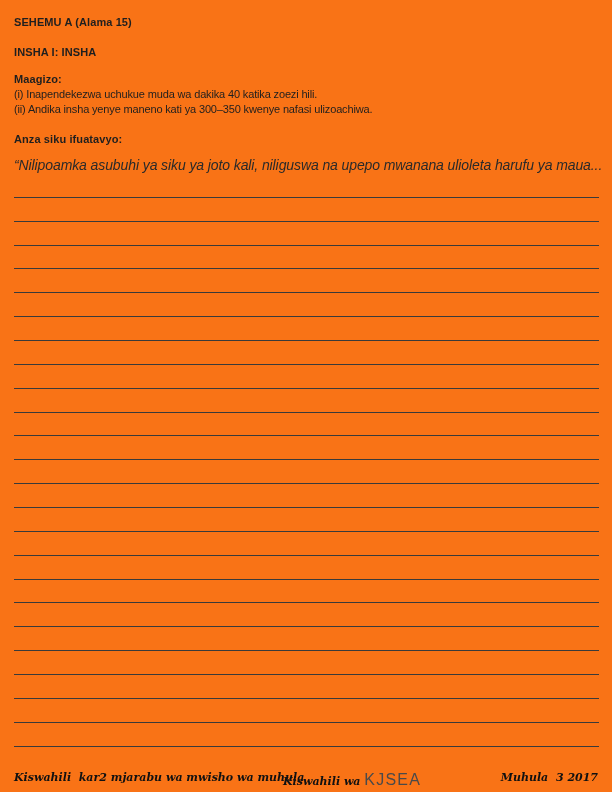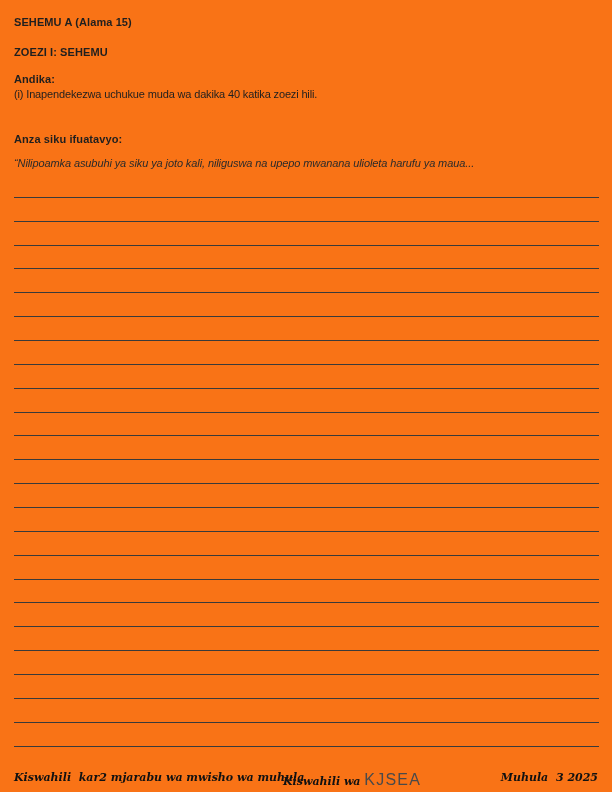--- a/index.html
+++ b/index.html
@@ -22,21 +22,21 @@
     font-size: 11px;
     font-weight: bold;
     letter-spacing: 0.1px;
   }
   .body-text {
     font-size: 11px;
     font-weight: normal;
     letter-spacing: -0.15px;
   }
   .prompt-text {
-    font-size: 11px;
+    font-size: 14px;
     font-style: italic;
     letter-spacing: -0.1px;
     color: #2a2a2a;
   }
   .writing-lines {
     position: absolute;
     left: 14px;
     top: 174px;
     width: 585px;
   }
@@ -70,26 +70,27 @@
     color: #4a4a4a;
   }
 </style>
 </head>
 <body>
 
 <div class="page">
 
   <div class="abs h-bold" style="top:16px">SEHEMU A (Alama 15)</div>
 
-  <div class="abs h-bold" style="top:46px">ZOEZI I: SEHEMU</div>
+  <div class="abs h-bold" style="top:46px">INSHA I: INSHA</div>
 
-  <div class="abs h-bold" style="top:73px">Andika:</div>
+  <div class="abs h-bold" style="top:73px">Maagizo:</div>
 
   <div class="abs body-text" style="top:88px">(i) Inapendekezwa uchukue muda wa dakika 40 katika zoezi hili.</div>
 
+  <div class="abs body-text" style="top:103px">(ii) Andika insha yenye maneno kati ya 300–350 kwenye nafasi ulizoachiwa.</div>
 
   <div class="abs h-bold" style="top:133px">Anza siku ifuatavyo:</div>
 
   <div class="abs prompt-text" style="top:157px">“Nilipoamka asubuhi ya siku ya joto kali, niliguswa na upepo mwanana ulioleta harufu ya maua...</div>
 
   <div class="writing-lines">
       <div class="writing-line" style="border-bottom-color: rgb(58, 58, 58);"></div>
       <div class="writing-line" style="border-bottom-color: rgb(58, 58, 58);"></div>
       <div class="writing-line" style="border-bottom-color: rgb(58, 58, 58);"></div>
       <div class="writing-line" style="border-bottom-color: rgb(58, 58, 58);"></div>
@@ -111,16 +112,16 @@
       <div class="writing-line" style="border-bottom-color: rgb(58, 58, 58);"></div>
       <div class="writing-line" style="border-bottom-color: rgb(58, 58, 58);"></div>
       <div class="writing-line" style="border-bottom-color: rgb(58, 58, 58);"></div>
       <div class="writing-line" style="border-bottom-color: rgb(58, 58, 58);"></div>
       <div class="writing-line" style="border-bottom-color: rgb(58, 58, 58);"></div>
     </div>
 
   <div class="footer">
     <span class="seg seg-left">Kiswahili  kar2 mjarabu wa mwisho wa muhula</span>
     <span class="seg seg-center"><span>Kiswahili wa </span><span class="plain-value">KJSEA</span></span>
-    <span class="seg seg-right">Muhula  3 2025</span>
+    <span class="seg seg-right">Muhula  3 2017</span>
   </div>
 
 </div>
 
 </body></html>

